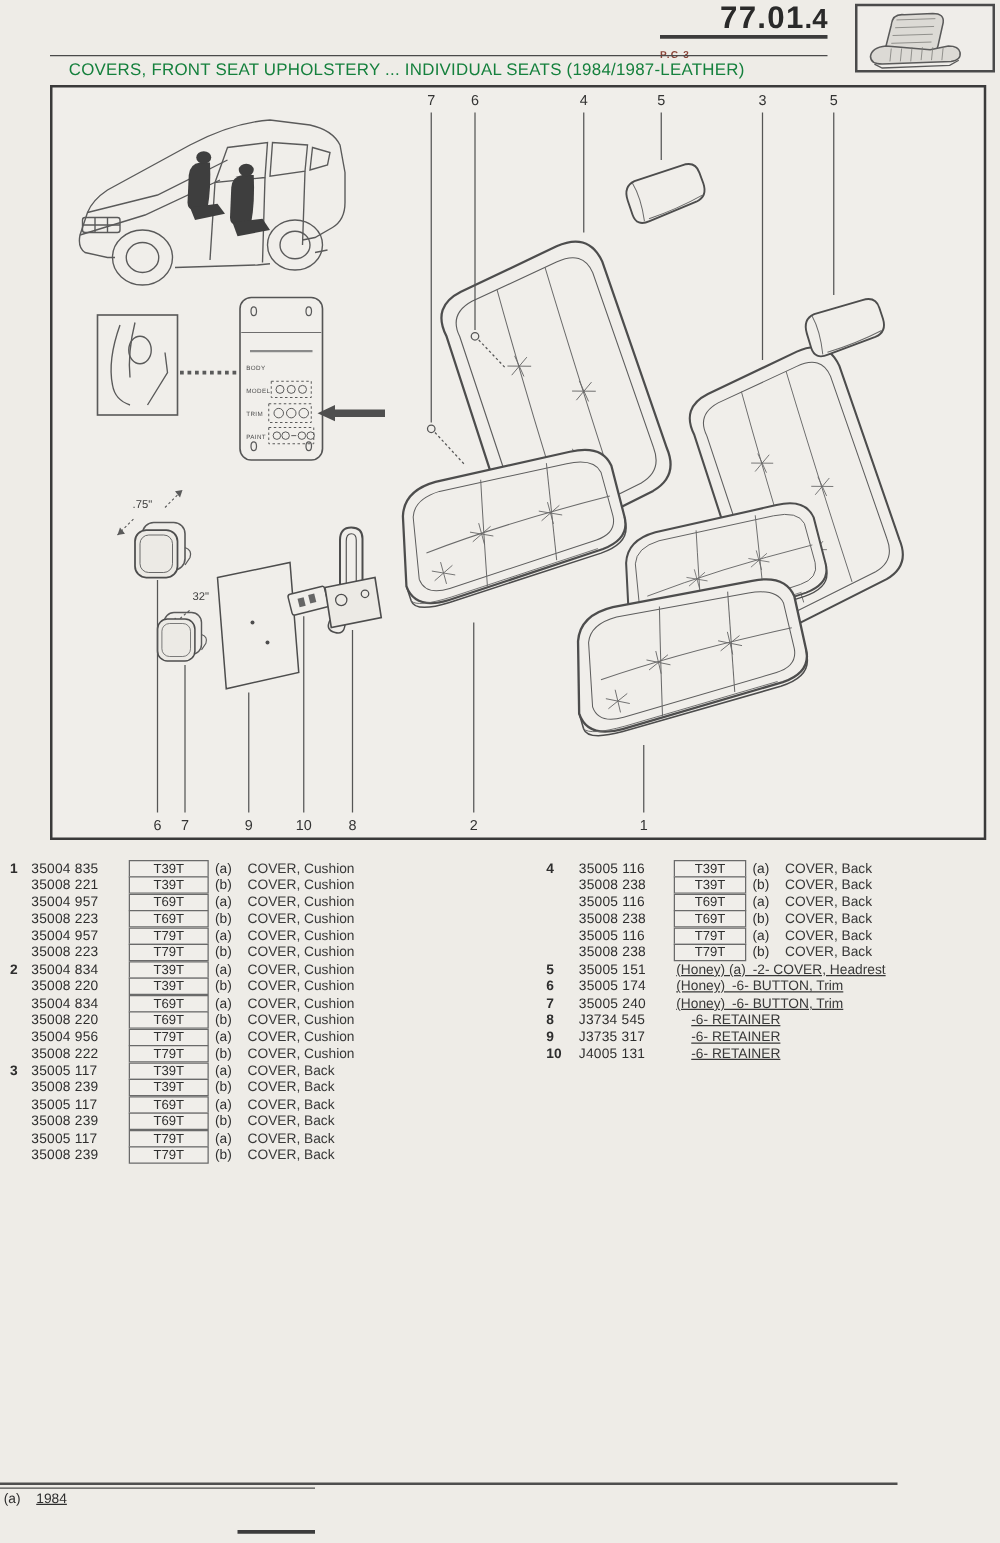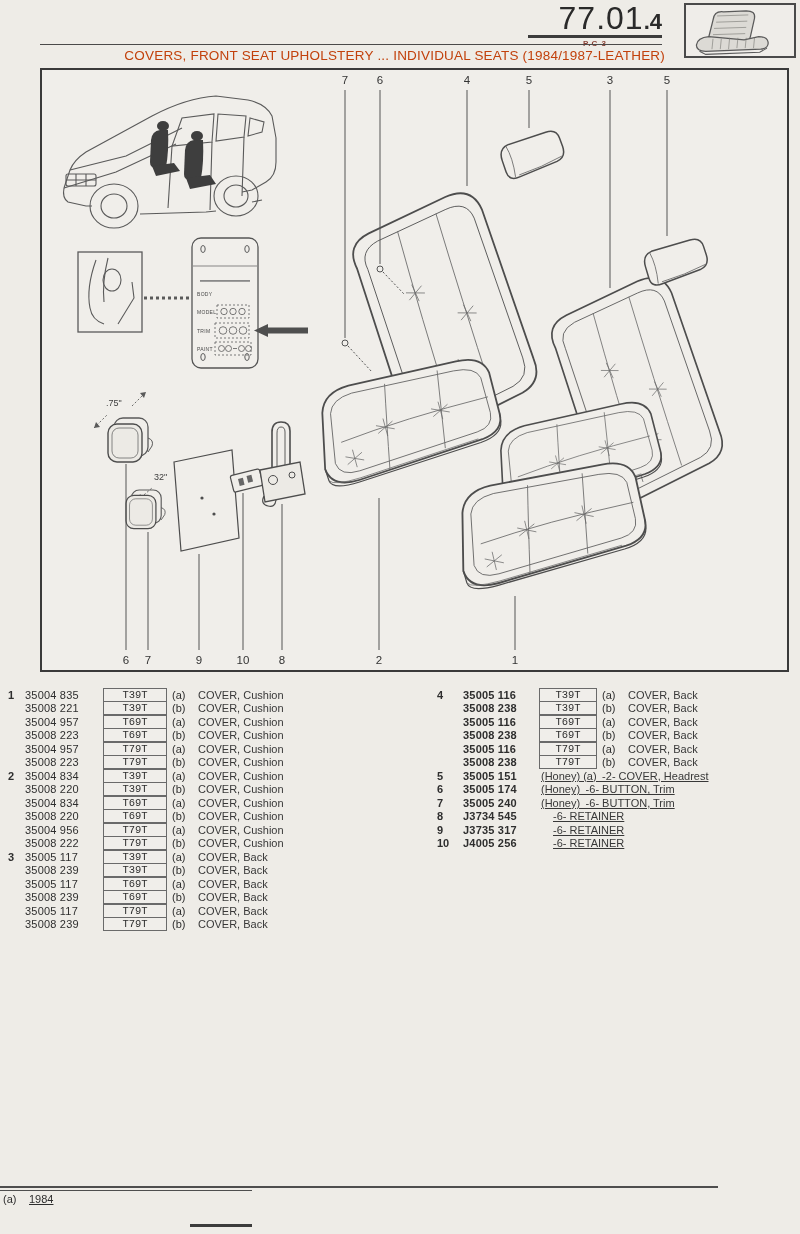--- a/index.html
+++ b/index.html
@@ -8,30 +8,30 @@
     background:#eeece7;
     font-family:"Liberation Sans","DejaVu Sans",sans-serif;
     color:#2d2d2d;
   }
   
   .section-num{
     position:absolute;top:2px;left:528px;width:134px;text-align:right;
     border-bottom:3px solid #3c3c3c;padding-bottom:1px;line-height:1;
     color:#2a2a2a;white-space:nowrap;
   }
-  .section-num .big{font-size:32px;font-weight:normal;letter-spacing:1px;text-align:right;}
+  .section-num .big{font-size:25px;font-weight:bold;letter-spacing:1px;text-align:right;}
   .section-num .small{font-size:22px;font-weight:bold;}
   .page-code{
-    position:absolute;top:39px;left:528px;width:134px;text-align:center;
+    position:absolute;top:39px;left:528px;width:134px;text-align:left;
     font-size:8px;font-weight:bold;color:#8a4438;letter-spacing:1px;
   }
   .title-rule{position:absolute;top:44px;left:40px;width:622px;height:0;border-top:1.5px solid #4a4a4a;}
   .page-title{
     position:absolute;top:48px;left:55px;width:610px;
-    font-size:13.5px;color:#c2410c;letter-spacing:0.2px;white-space:nowrap;text-align:right;
+    font-size:13.5px;color:#15803d;letter-spacing:0.2px;white-space:nowrap;
   }
   .seat-icon-box{
     position:absolute;top:3px;left:684px;width:112px;height:55px;
     border:2px solid #4a4a4a;background:#efede9;box-sizing:border-box;
   }
   
   .diagram-box{
     position:absolute;top:68px;left:40px;width:749px;height:604px;
     border:2px solid #3a3a3a;background:#f0eeea;box-sizing:border-box;
   }
@@ -41,24 +41,24 @@
   .dim-label{font-size:9px;fill:#3e3e3e;}
   .plate-label{font-size:5px;fill:#4a4a4a;letter-spacing:.3px;}
   
   .parts-col{position:absolute;top:688px;}
   #parts-left{left:8px;width:420px;}
   #parts-right{left:437px;width:360px;}
   .prow{display:flex;align-items:center;height:13.5px;font-size:11px;color:#2e2e2e;white-space:nowrap;}
   .c-item{width:17px;font-weight:bold;flex:none;}
   #parts-right .c-item{width:26px;flex:none;}
   .c-part{width:78px;flex:none;letter-spacing:.2px;}
-  #parts-right .c-part{width:76px;font-weight:bold;}
+  #parts-right .c-part{width:76px;}
   .c-trim{
     width:62px;flex:none;text-align:center;height:12px;line-height:12px;
-    border:1px solid #6a6a6a;background:#f0eeea;font-size:10.5px;font-family:Liberation Mono, monospace;
+    border:1px solid #6a6a6a;background:#f0eeea;font-size:10.5px;
   }
   #parts-right .c-trim{width:56px;}
   .c-note{width:26px;flex:none;margin-left:5px;}
   .c-desc{flex:1;color:#383838;}
   .c-desc-wide{margin-left:2px;text-decoration:underline;}
   .indent{margin-left:14px;}
   
   .page-bottom-rule{position:absolute;top:1186px;left:0;width:718px;height:2px;background:#4e4e4e;}
   .footnotes{position:absolute;top:1190px;left:0;width:252px;font-size:11px;color:#2e2e2e;}
   .footnote-row{border-top:1px solid #4e4e4e;padding:2px 0 2px 3px;height:13px;line-height:13px;text-decoration:underline;}
@@ -483,21 +483,21 @@
       <span class="c-part">J3734 545</span>
       <span class="c-desc c-desc-wide indent">-6- RETAINER</span>
     </div>
     <div class="prow">
       <span class="c-item">9</span>
       <span class="c-part">J3735 317</span>
       <span class="c-desc c-desc-wide indent">-6- RETAINER</span>
     </div>
     <div class="prow">
       <span class="c-item">10</span>
-      <span class="c-part">J4005 256</span>
+      <span class="c-part">J4005 131</span>
       <span class="c-desc c-desc-wide indent">-6- RETAINER</span>
     </div>
   </div>
 
 <div class="page-bottom-rule"></div>
 <div class="footnotes">
   <div class="footnote-row">
     <span class="fk">(a)</span><span>1984</span>
   </div>
 </div>

